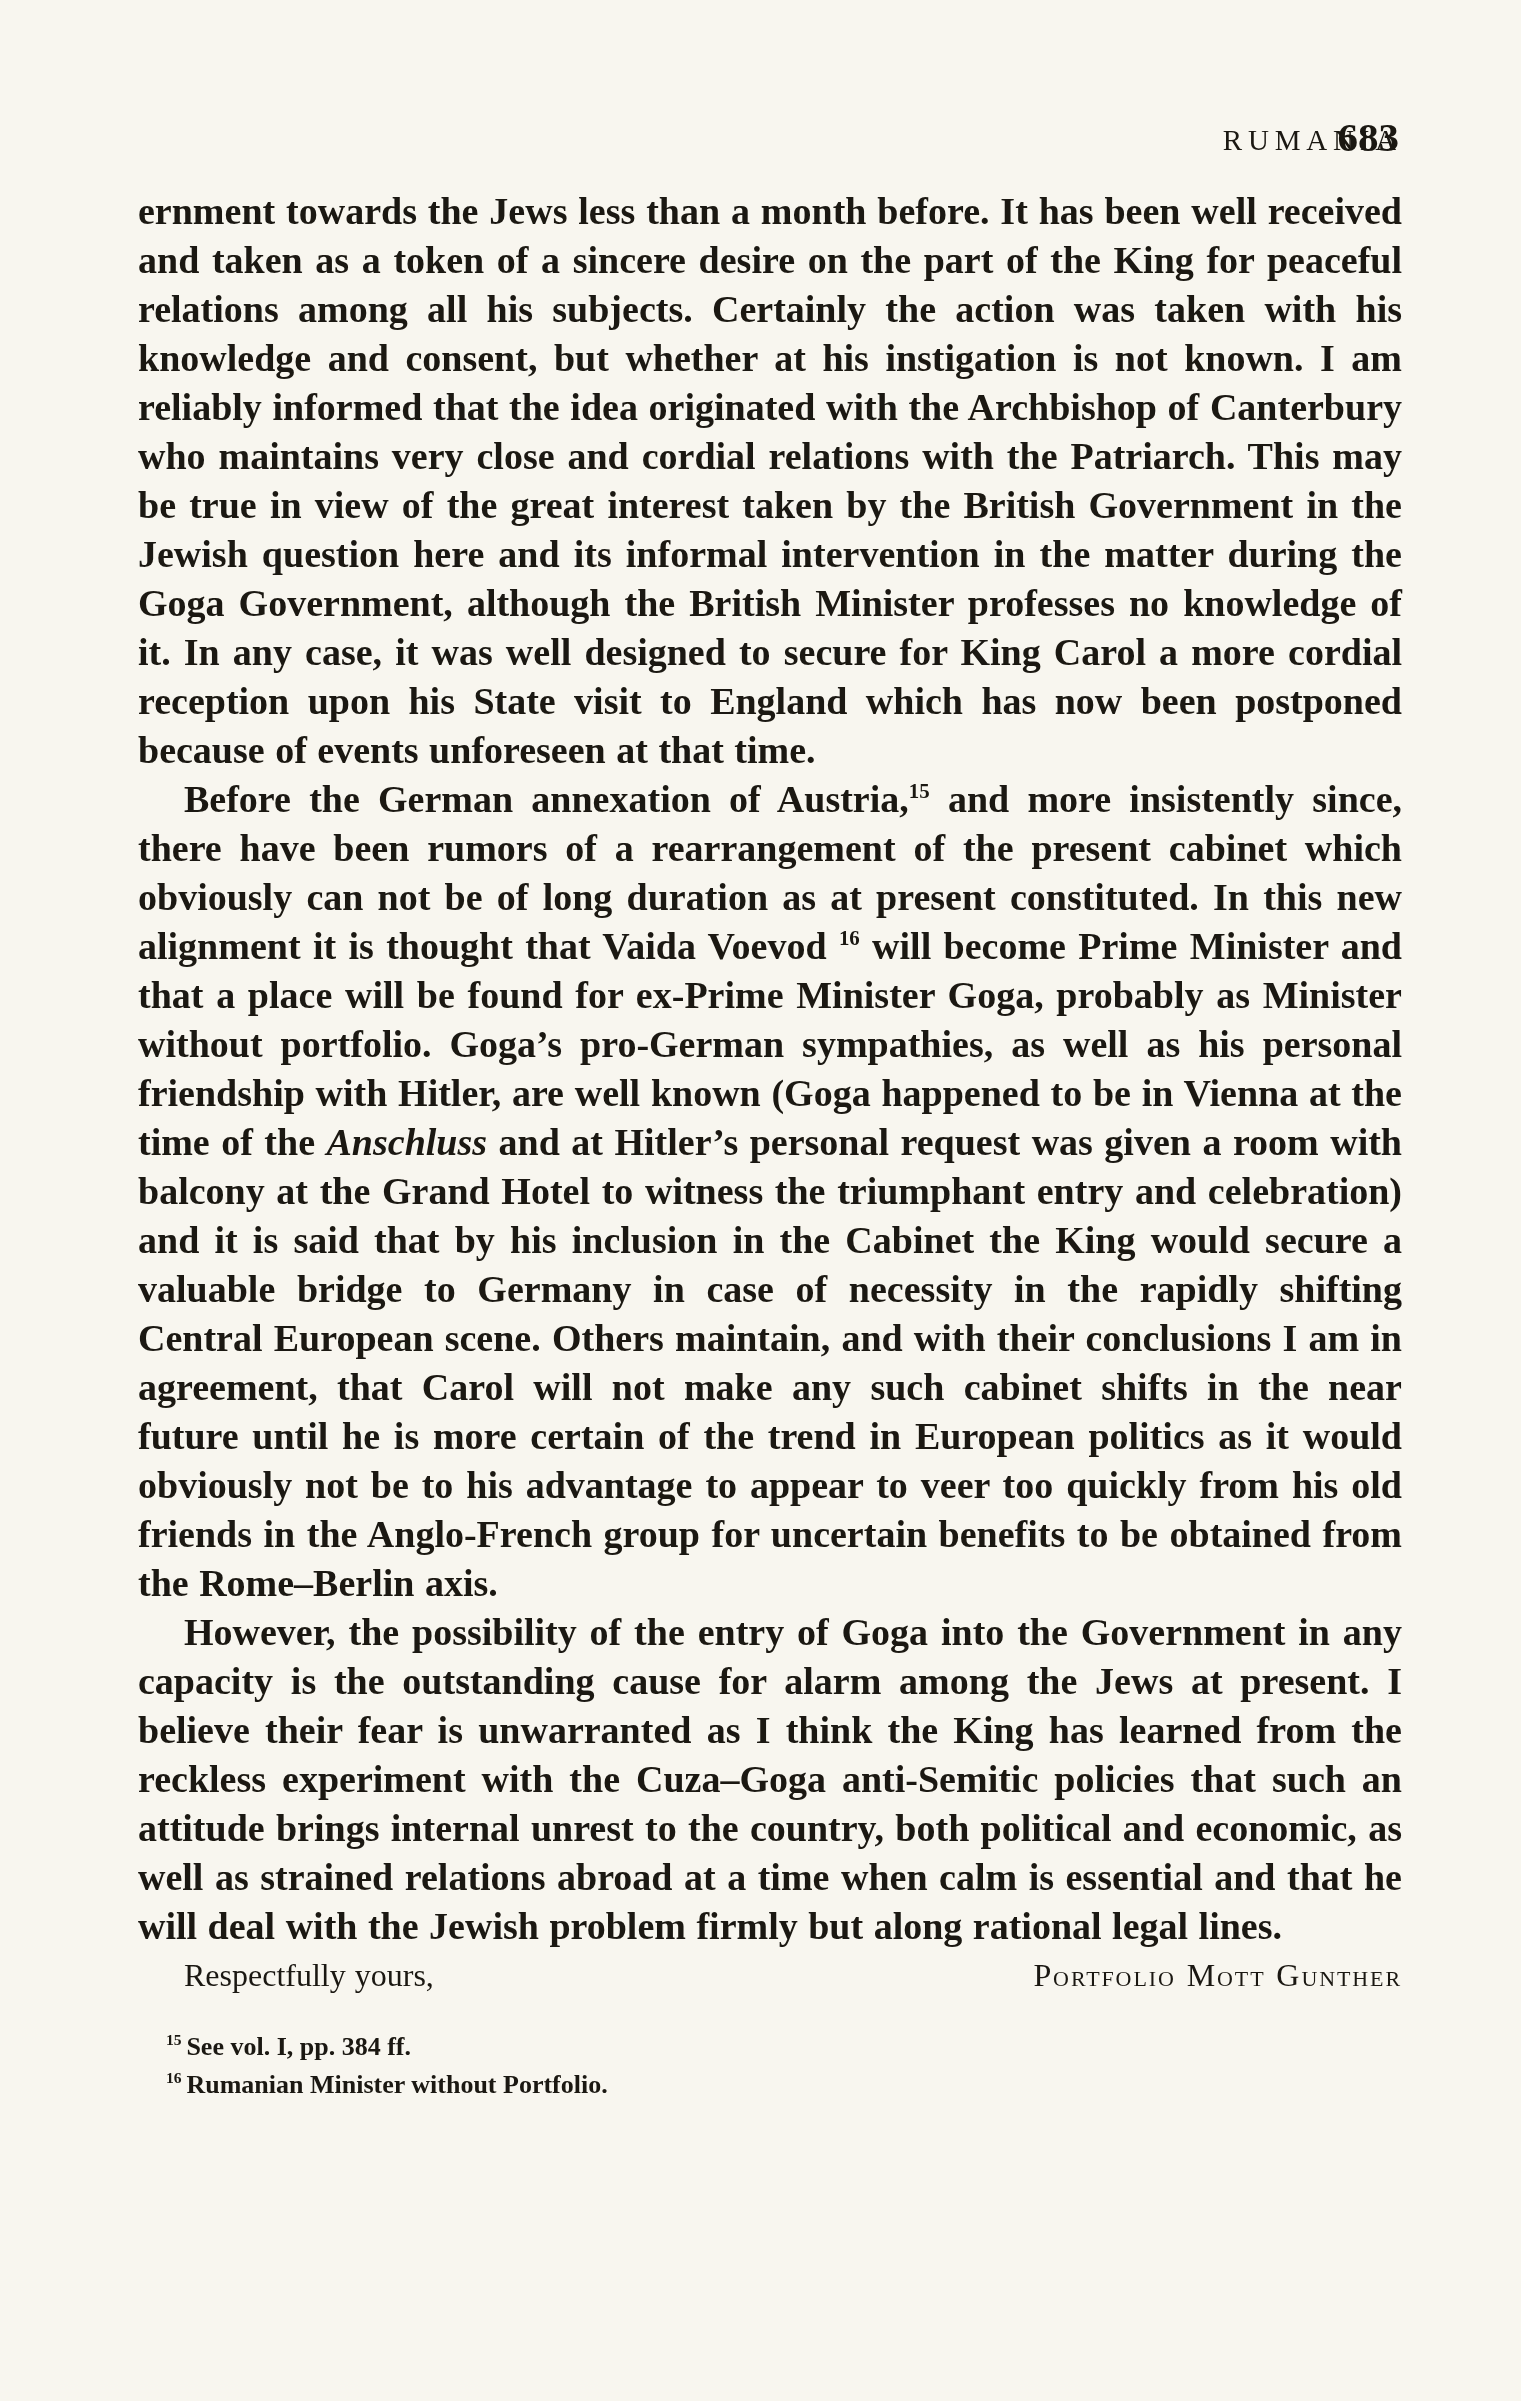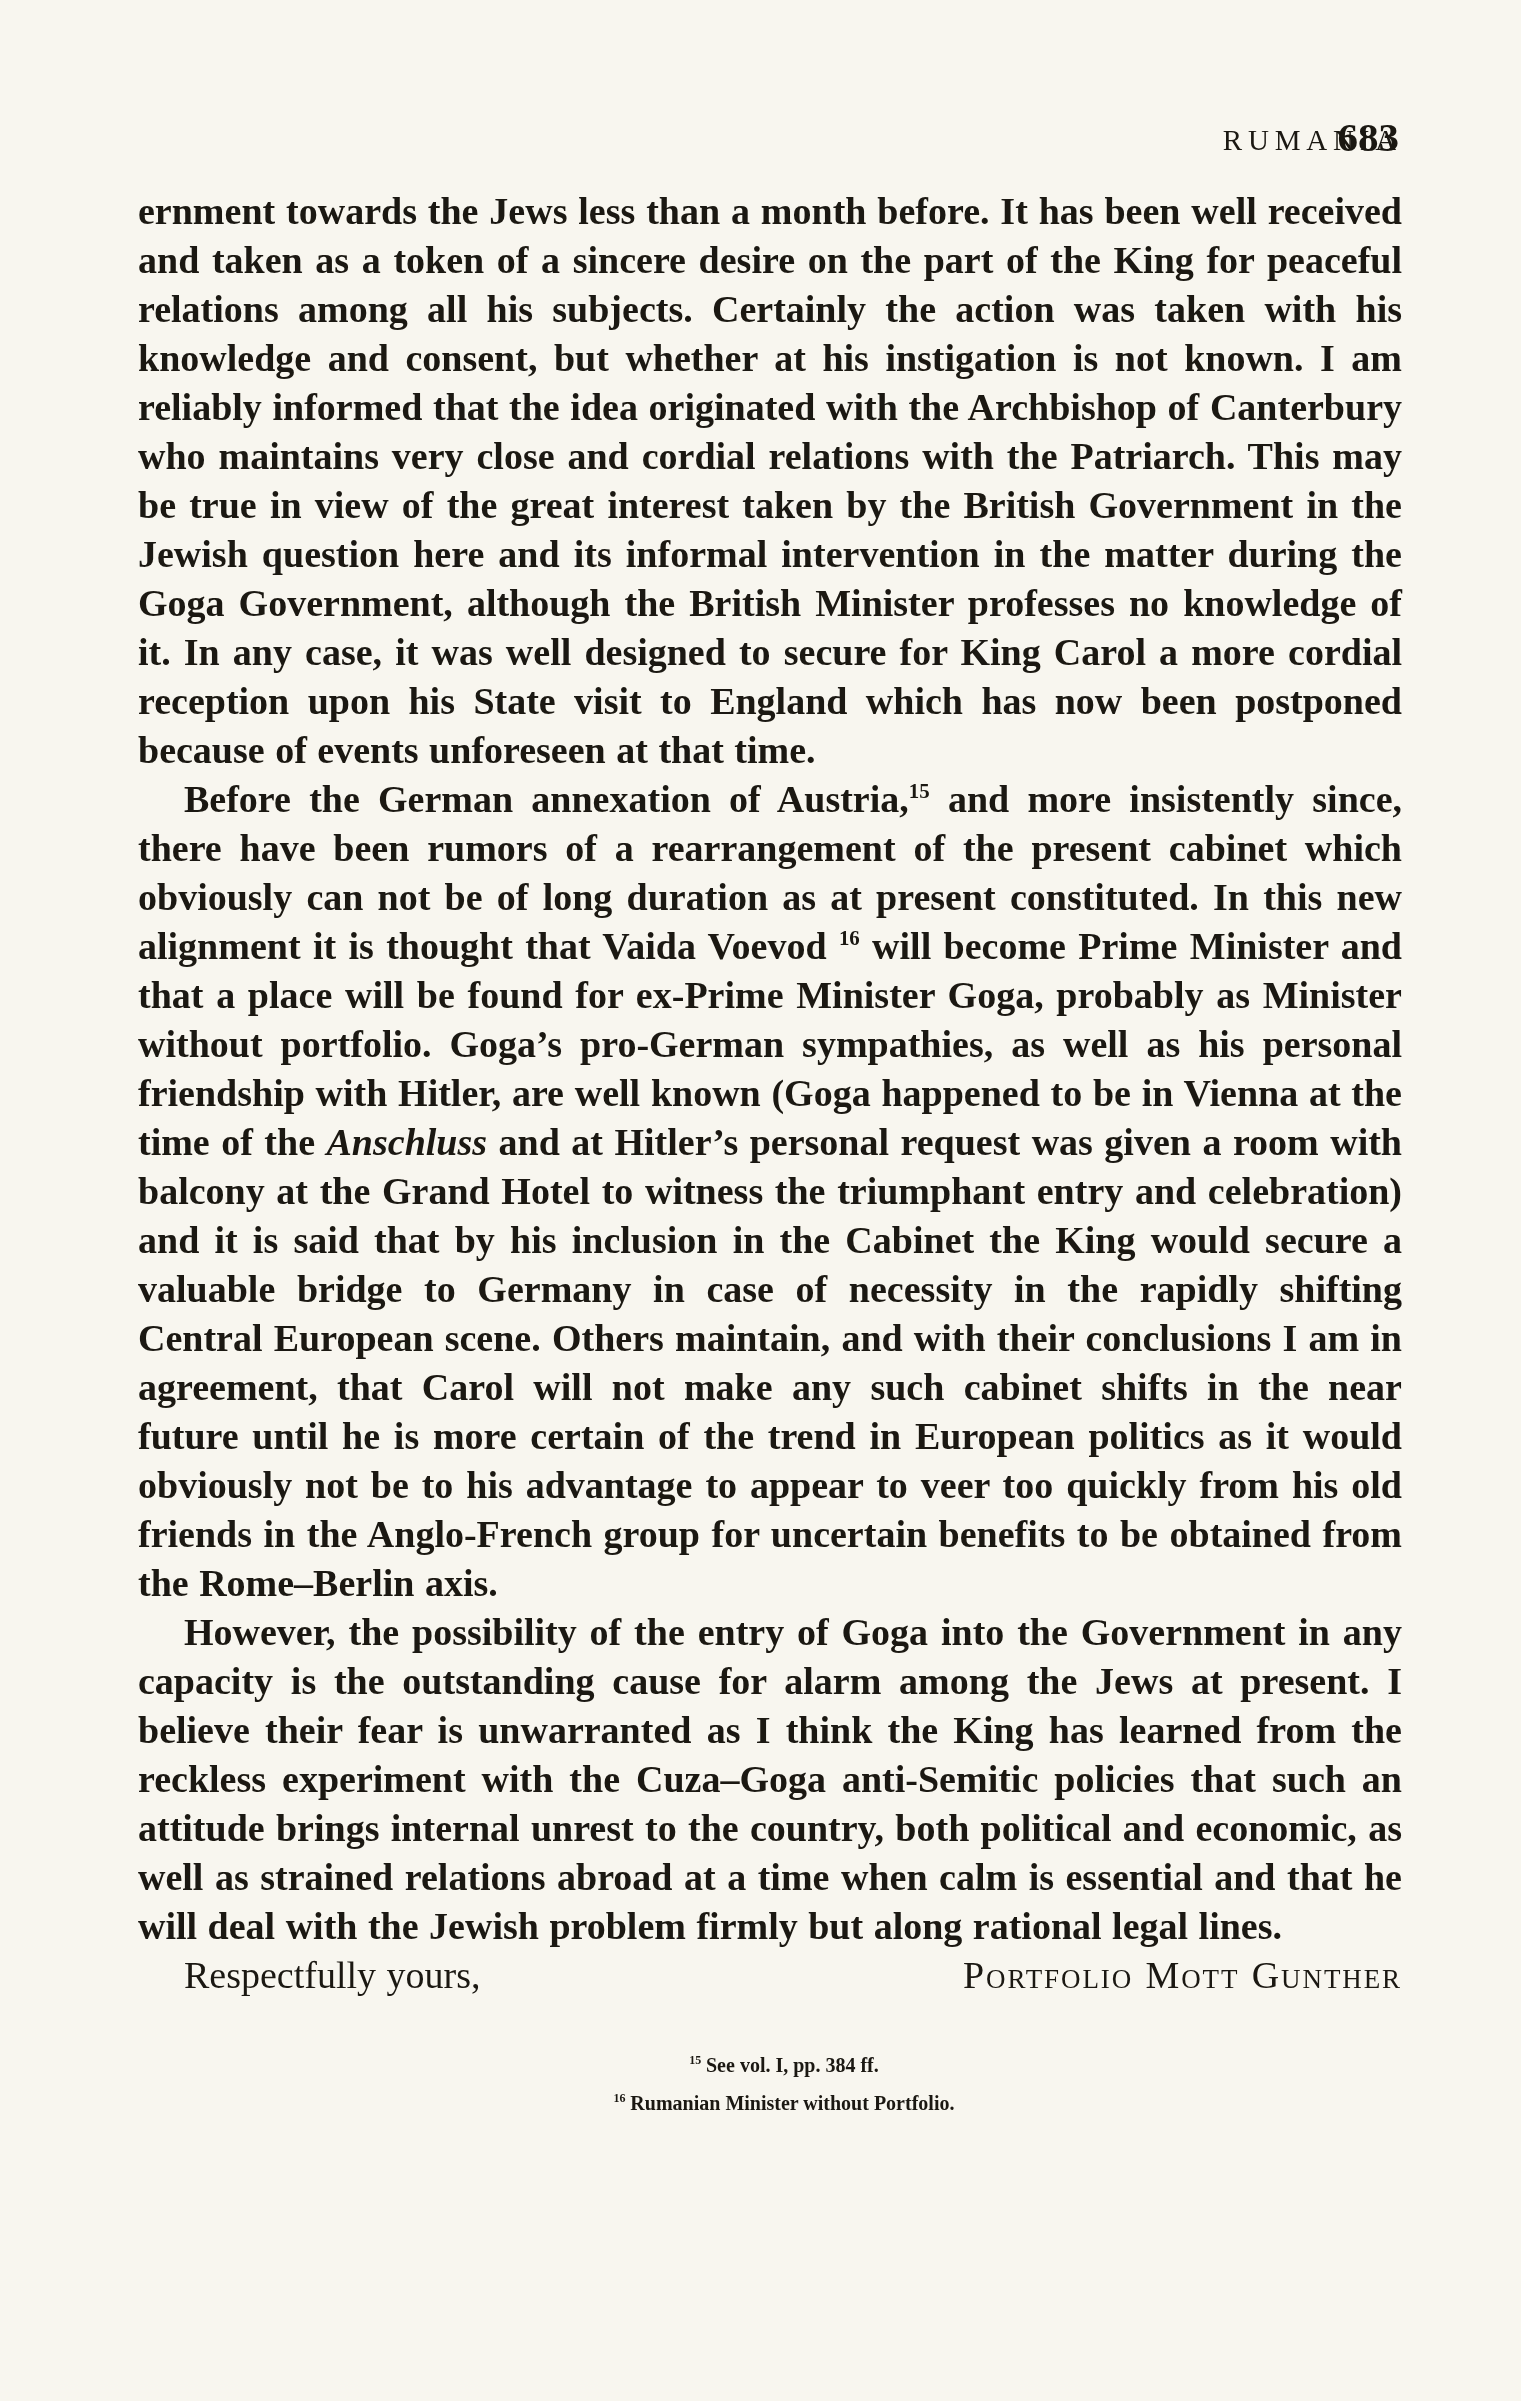--- a/index.html
+++ b/index.html
@@ -62,37 +62,37 @@
     vertical-align: super;
     line-height: 0;
   }
   .italic {
     font-style: italic;
   }
   .signature-row {
     display: flex;
     justify-content: space-between;
     align-items: baseline;
-    font-size: 38px;
+    font-size: 32px;
     line-height: 49px;
   }
   .signature-closing {
     padding-left: 46px;
   }
   .signature-name {
     font-variant: small-caps;
     letter-spacing: 1.9px;
   }
   .footnotes {
-    margin-top: 46px;
+    margin-top: 28px;
     padding-left: 28px;
-    font-size: 20px;
+    font-size: 26px;
     line-height: 38px;
     font-weight: 700;
-    text-align: center;
+    text-align: left;
   }
   .footnote {
     margin: 0;
   }
   .footnote sup.fn-marker {
     font-size: 0.6em;
     vertical-align: super;
     line-height: 0;
     margin-right: 4.8px;
   }

